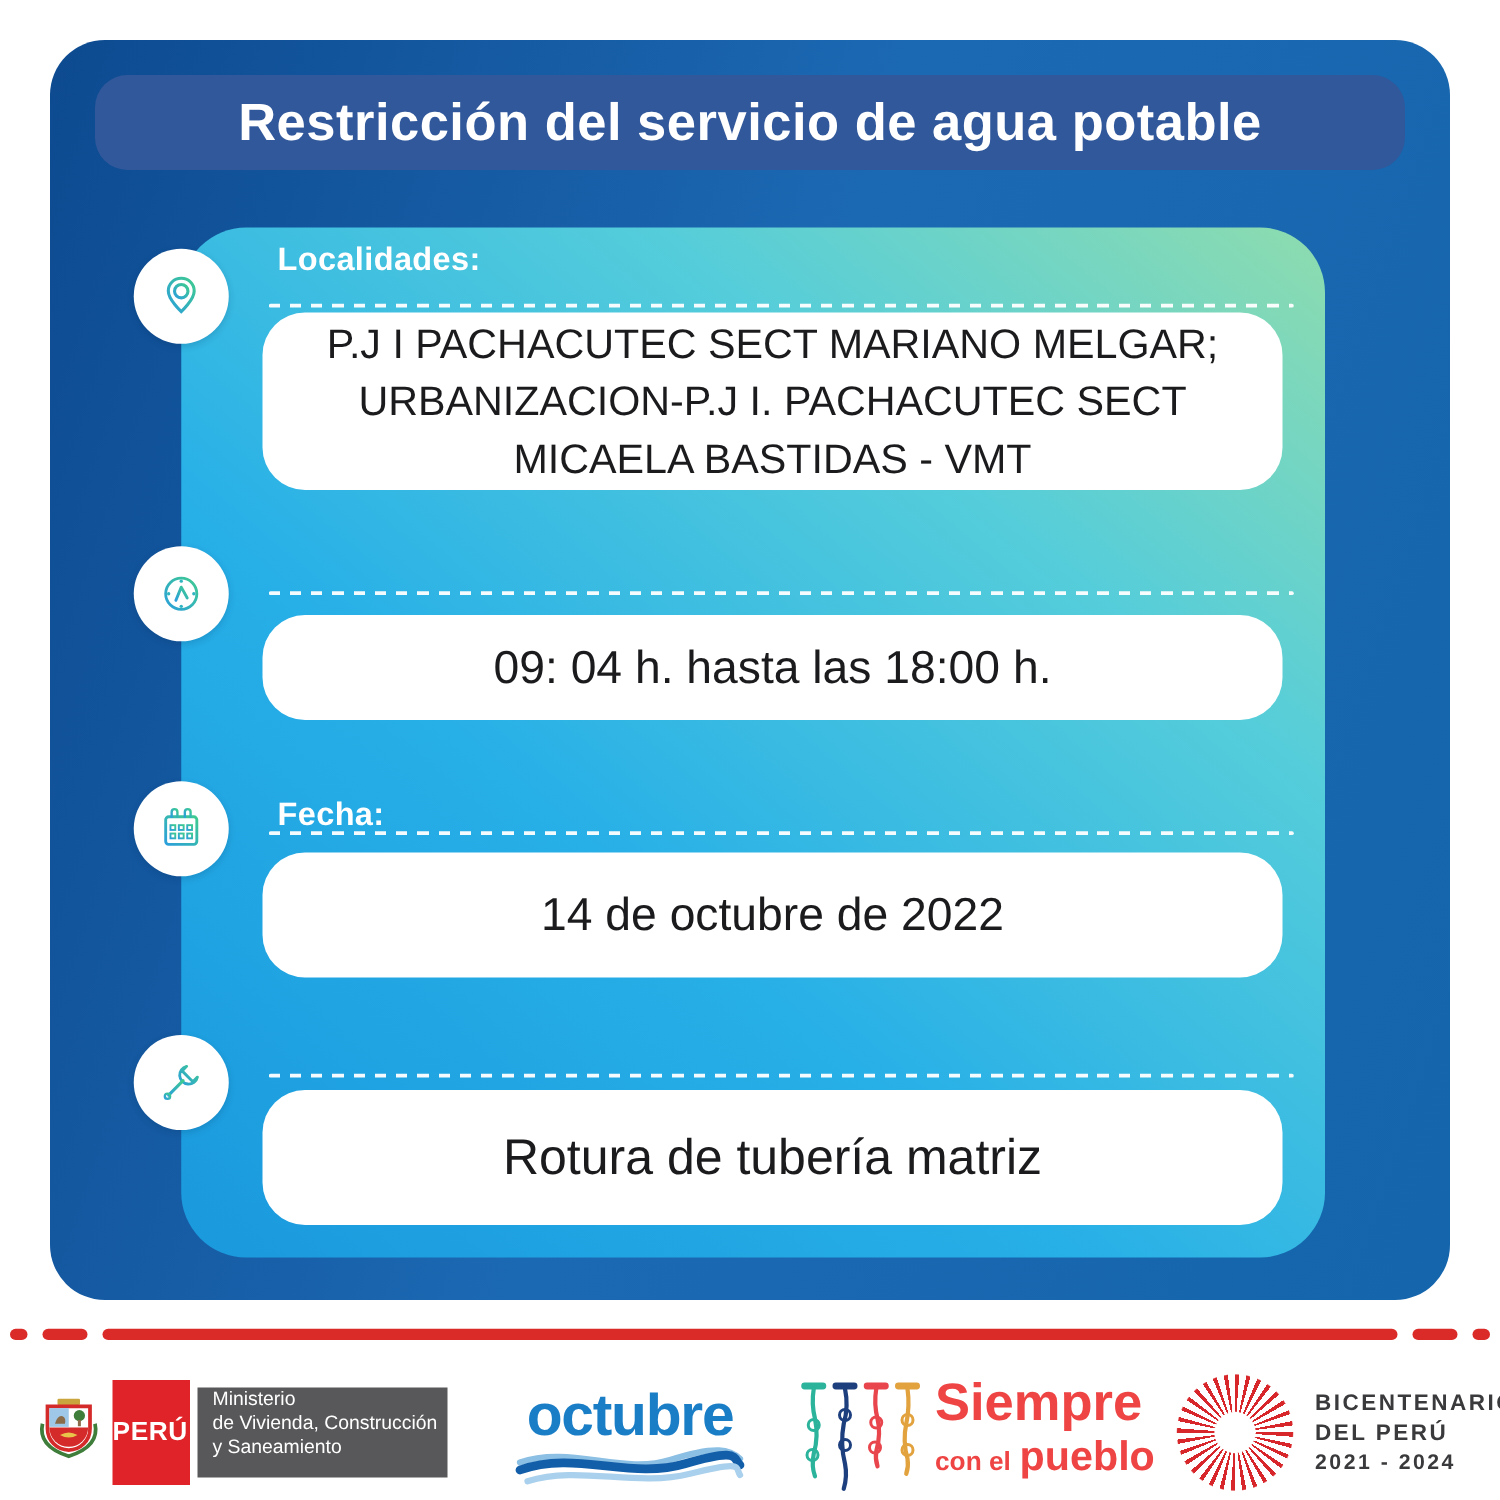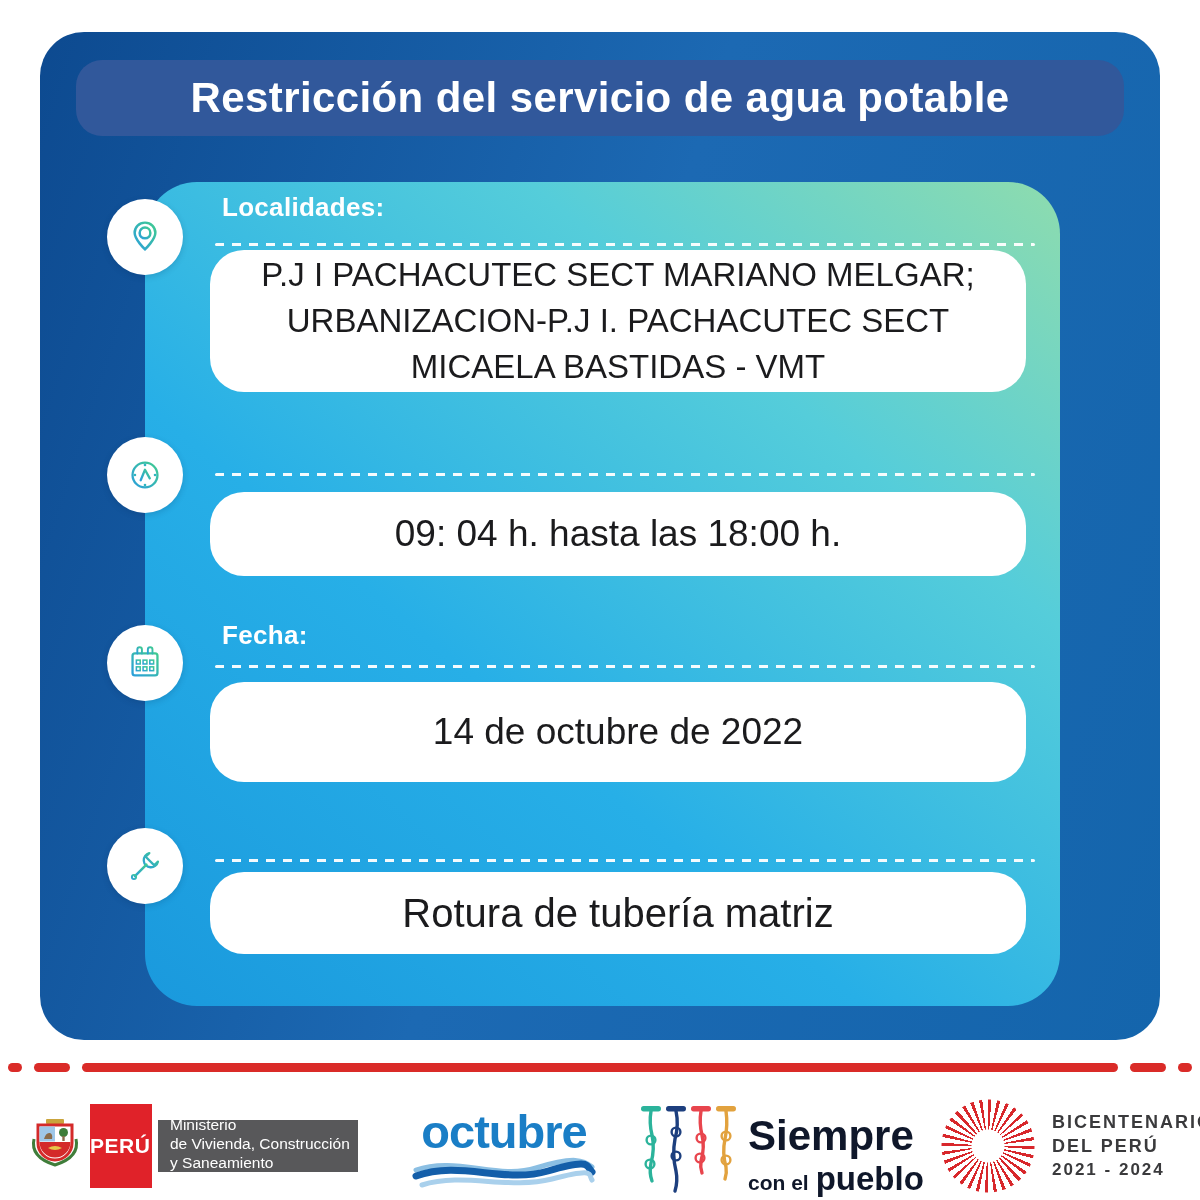--- a/index.html
+++ b/index.html
@@ -23,40 +23,40 @@
   .sec-label{position:absolute;left:222px;color:#ffffff;font-size:26px;font-weight:bold;letter-spacing:.3px;}
   .dashline{position:absolute;left:215px;width:820px;height:3px;
             background:repeating-linear-gradient(90deg,#ffffff 0 9px,transparent 9px 17px);
             border-radius:2px;opacity:.95;}
   .vbox{position:absolute;left:210px;width:816px;background:#ffffff;border-radius:34px;
         display:flex;align-items:center;justify-content:center;text-align:center;
         color:#1b1b1d;padding:0 42px;box-sizing:border-box;}
   .vbox1{top:250px;height:142px;font-size:33px;line-height:46px;}
   .vbox2{top:492px;height:84px;font-size:37px;}
   .vbox3{top:682px;height:100px;font-size:37px;}
-  .vbox4{top:872px;height:82px;font-size:40px;}
+  .vbox4{top:872px;height:108px;font-size:40px;}
 
   
   .redline{position:absolute;top:1063px;left:8px;right:8px;height:9px;display:flex;align-items:center;gap:12px;}
   .redline .seg{height:9px;background:#da2b28;border-radius:5px;}
   .seg-dot{width:14px;}
   .seg-dash{width:36px;}
   .seg-bar{flex:1;}
 
   .gob{position:absolute;left:26px;top:1108px;height:76px;display:flex;align-items:center;gap:6px;}
   .peru-block{width:62px;height:84px;background:#e02229;display:flex;align-items:center;justify-content:flex-start;}
   .peru-block span{color:#fff;font-size:21px;font-weight:bold;letter-spacing:.5px;}
-  .min-block{width:200px;height:52px;background:#58585a;color:#fff;display:flex;flex-direction:column;
-             justify-content:flex-end;padding-left:12px;box-sizing:border-box;font-size:15.5px;line-height:19px;}
+  .min-block{width:200px;height:72px;background:#58585a;color:#fff;display:flex;flex-direction:column;
+             justify-content:flex-start;padding-left:12px;box-sizing:border-box;font-size:15.5px;line-height:19px;}
 
   .sedapal{position:absolute;left:412px;top:1110px;width:184px;text-align:center;}
   .sedapal-word{color:#1a7ec6;font-size:47px;font-weight:bold;letter-spacing:-1px;line-height:44px;}
 
   .siempre{position:absolute;left:638px;top:1102px;display:flex;align-items:flex-start;gap:10px;}
-  .siempre-text{color:#0f172a;margin-top:14px;}
+  .siempre-text{color:#ef4444;margin-top:0;}
   .siempre-l1{font-size:42px;font-weight:bold;line-height:40px;}
   .siempre-l2{margin-top:4px;display:flex;align-items:baseline;gap:7px;}
   .siempre-small{font-size:21px;font-weight:bold;}
   .siempre-big{font-size:33px;font-weight:bold;}
 
   .bicent{position:absolute;left:940px;top:1098px;display:flex;align-items:center;gap:16px;}
   .burst{width:96px;height:96px;border-radius:50%;
          background:repeating-conic-gradient(#d8272b 0deg 4.2deg,transparent 4.2deg 11.25deg);
          -webkit-mask:radial-gradient(circle,transparent 0 16px,#000 17px 46px,transparent 47px);
          mask:radial-gradient(circle,transparent 0 16px,#000 17px 46px,transparent 47px);}
@@ -130,21 +130,21 @@
       <path d="M16 14 v-4 a2.4 2.4 0 0 1 4.8 0 v4" stroke="url(#g3)" stroke-width="2" stroke-linecap="round"></path>
       <path d="M27 14 v-4 a2.4 2.4 0 0 1 4.8 0 v4" stroke="url(#g3)" stroke-width="2" stroke-linecap="round"></path>
       <rect x="15" y="21" width="4" height="4" stroke="url(#g3)" stroke-width="1.6"></rect>
       <rect x="22" y="21" width="4" height="4" stroke="url(#g3)" stroke-width="1.6"></rect>
       <rect x="29" y="21" width="4" height="4" stroke="url(#g3)" stroke-width="1.6"></rect>
       <rect x="15" y="28" width="4" height="4" stroke="url(#g3)" stroke-width="1.6"></rect>
       <rect x="22" y="28" width="4" height="4" stroke="url(#g3)" stroke-width="1.6"></rect>
       <rect x="29" y="28" width="4" height="4" stroke="url(#g3)" stroke-width="1.6"></rect>
     </svg>
   </div>
-  <div class="sec-label" style="top:620px;">Fecha:</div>
+  <div class="sec-label" style="top:636px;">Fecha:</div>
   <div class="dashline" style="top:665px;"></div>
   <div class="vbox vbox3">
     <span>14 de octubre de 2022</span>
   </div>
 
   <div class="icon-circle" style="top:828px;">
     <svg width="46" height="46" viewBox="0 0 48 48" fill="none">
       <defs>
           <linearGradient id="g4" x1="1" y1="0" x2="0" y2="1">
         <stop offset="0" stop-color="#3fcb90"></stop>

